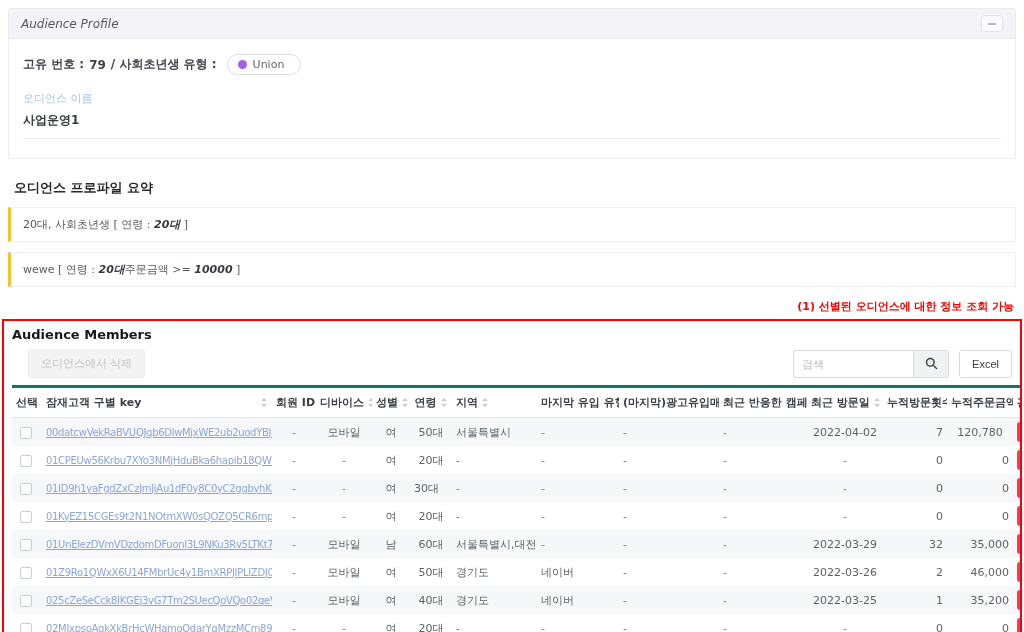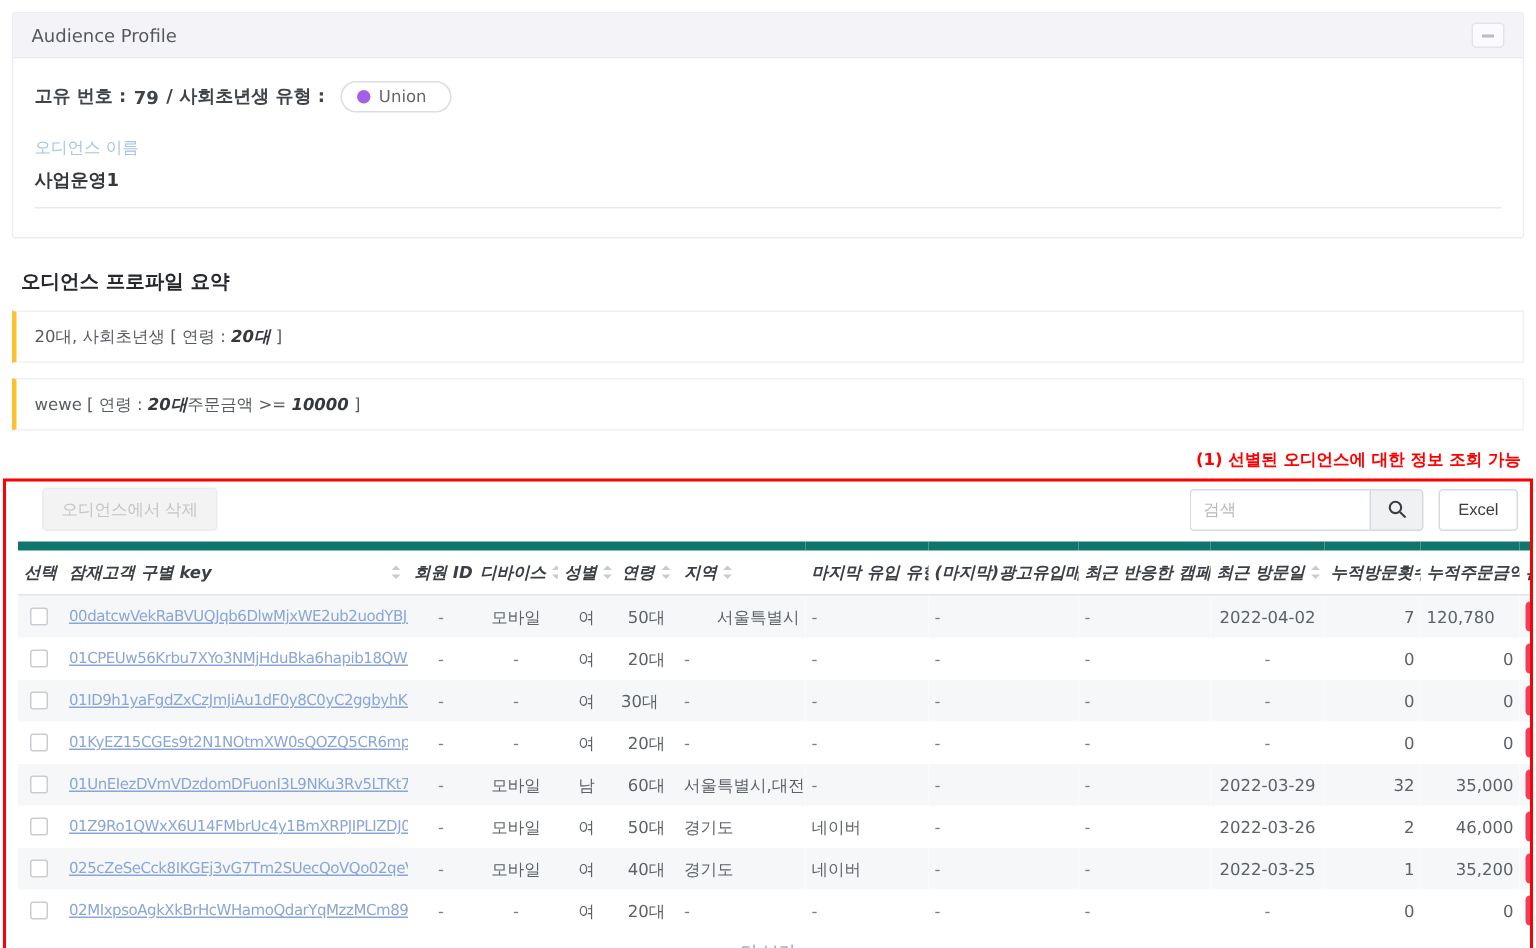--- a/index.html
+++ b/index.html
@@ -8,21 +8,21 @@
   *{box-sizing:border-box;}
   html,body{margin:0;padding:0;}
   body{
     width:1024px;height:632px;overflow:hidden;background:#fff;
     font-family:"DejaVu Sans","Liberation Sans",sans-serif;font-size:11px;color:#444;position:relative;
   }
   
   .panel{margin:8px 8px 0;border:1px solid #ecedf2;border-radius:2px;}
   .panel-head{display:flex;justify-content:space-between;align-items:center;background:#f4f4f8;
     padding:6px 12px;border-bottom:1px solid #e9eaf0;}
-  .panel-title{color:#55585f;font-size:12px;}
+  .panel-title{color:#55585f;font-size:12px;font-style:italic;}
   .min-btn{width:22px;height:17px;background:#fbfbfd;border:1px solid #e3e4ea;border-radius:3px;
     display:flex;align-items:center;justify-content:center;cursor:pointer;padding:0;}
   .min-btn i{display:block;width:8px;height:2px;background:#b9bcc6;}
   .panel-body{padding:15px 14px 19px;background:#fff;}
   .id-line{font-weight:700;color:#3f434a;font-size:12px;display:flex;align-items:center;gap:5px;}
   .badge{display:inline-flex;align-items:center;gap:6px;border:1px solid #dcdde2;border-radius:999px;
     padding:3px 16px 3px 10px;margin-left:5px;background:#fff;font-weight:400;color:#666;font-size:11px;}
   .badge .dot{width:9px;height:9px;border-radius:50%;background:var(--purple);}
   .name-label{color:#a9c4e2;margin-top:16px;font-size:11px;}
   .name-value{font-weight:700;color:#35383d;font-size:12px;margin-top:6px;padding-bottom:9px;
@@ -44,22 +44,22 @@
   .search-group{display:flex;align-items:center;}
   .search-input{width:120px;height:28px;border:1px solid #d8dade;border-right:none;
     border-radius:3px 0 0 3px;padding:0 8px;font-size:11px;color:#333;outline:none;}
   .search-input::placeholder{color:#b7bac0;}
   .search-btn{height:28px;width:36px;background:#f0f1f3;border:1px solid #d8dade;
     border-radius:0 3px 3px 0;display:flex;align-items:center;justify-content:center;cursor:pointer;padding:0;}
   .excel-btn{height:28px;margin-left:10px;background:#fff;border:1px solid #d8dade;border-radius:3px;
     padding:0 12px;font-size:11px;color:#3a3d42;cursor:pointer;}
   
   table{width:100%;border-collapse:collapse;table-layout:fixed;}
-  thead th{border-top:6px solid #0f766e;border-bottom:1px solid #e3e6ea;padding:7px 4px;
-    font-size:11px;color:#3c4046;font-weight:700;white-space:nowrap;overflow:hidden;text-align:left;font-style:italic;}
+  thead th{border-top:3px solid #0f766e;border-bottom:1px solid #e3e6ea;padding:7px 4px;
+    font-size:11px;color:#3c4046;font-weight:700;white-space:nowrap;overflow:hidden;text-align:left;}
   tbody td{padding:4px 4px;line-height:15px;color:#5d6269;white-space:nowrap;overflow:hidden;font-size:11px;}
   tbody tr.odd{background:#f6f7f9;}
   .th-flex{display:flex;align-items:center;justify-content:space-between;}
   .sort{display:inline-block;width:7px;height:9px;position:relative;margin-left:4px;vertical-align:-1px;}
   .sort::before{content:"";position:absolute;top:0;left:0;border-left:3px solid transparent;
     border-right:3px solid transparent;border-bottom:3px solid #c7ccd4;}
   .sort::after{content:"";position:absolute;bottom:0;left:0;border-left:3px solid transparent;
     border-right:3px solid transparent;border-top:3px solid #c7ccd4;}
   .cb{display:inline-block;width:12px;height:12px;border:1px solid #c9cdd3;border-radius:2px;
     background:#fff;margin-left:4px;vertical-align:middle;cursor:pointer;}
@@ -97,20 +97,21 @@
 
 <div class="summary-title">오디언스 프로파일 요약</div>
 <div id="summary-list">
     <div class="summary-box"><span>20대, 사회초년생 [ 연령 : </span><span class="em">20대</span><span> ]</span></div>
     <div class="summary-box"><span>wewe [ 연령 : </span><span class="em">20대</span><span>주문금액 &gt;= </span><span class="em">10000</span><span> ]</span></div>
   </div>
 
 <div class="notice">(1) 선별된 오디언스에 대한 정보 조회 가능</div>
 
 <div class="members-box">
+  <div class="members-title">Audience Members</div>
   <div class="toolbar">
     <button class="btn-disabled" disabled="">오디언스에서 삭제</button>
     <div class="search-group">
       <input class="search-input" type="text" placeholder="검색" style="">
       <button class="search-btn">
         <span style="display:flex;">
           <svg width="13" height="13" viewBox="0 0 13 13">
               <circle cx="5.3" cy="5.3" r="3.8" fill="none" stroke="#3a3d42" stroke-width="1.4"></circle>
               <line x1="8.3" y1="8.3" x2="12" y2="12" stroke="#3a3d42" stroke-width="1.4"></line>
             </svg>
@@ -160,27 +161,27 @@
         </tr>
       </thead>
     <tbody id="members-body">
         <tr class="odd">
           <td style="text-align: left;"><span class="cb"></span></td>
           <td style="text-align: left;"><a class="keylink">00datcwVekRaBVUQJqb6DlwMjxWE2ub2uodYBJUP</a></td>
           <td style="text-align: center;"><span class="dash">-</span></td>
           <td style="text-align: center;"><span>모바일</span></td>
           <td style="text-align: center;"><span>여</span></td>
           <td style="text-align: center;"><span>50대</span></td>
-          <td style="text-align: right;"><span>서울특별시</span></td>
+          <td style="text-align: left;"><span>서울특별시</span></td>
           <td style="text-align: left;"><span class="dash">-</span></td>
           <td style="text-align: left;"><span class="dash">-</span></td>
           <td style="text-align: left;"><span class="dash">-</span></td>
           <td style="text-align: center;"><span>2022-04-02</span></td>
           <td style="text-align: right;"><span>7</span></td>
-          <td style="text-align: left;"><span>120,780</span></td>
+          <td style="text-align: center;"><span>120,780</span></td>
           <td style="text-align: left;"><button class="del">삭제</button></td>
         </tr>
         <tr class="even">
           <td style="text-align: left;"><span class="cb"></span></td>
           <td style="text-align: left;"><a class="keylink">01CPEUw56Krbu7XYo3NMjHduBka6hapib18QWEV2</a></td>
           <td style="text-align: center;"><span class="dash">-</span></td>
           <td style="text-align: center;"><span class="dash">-</span></td>
           <td style="text-align: center;"><span>여</span></td>
           <td style="text-align: center;"><span>20대</span></td>
           <td style="text-align: left;"><span class="dash">-</span></td>

